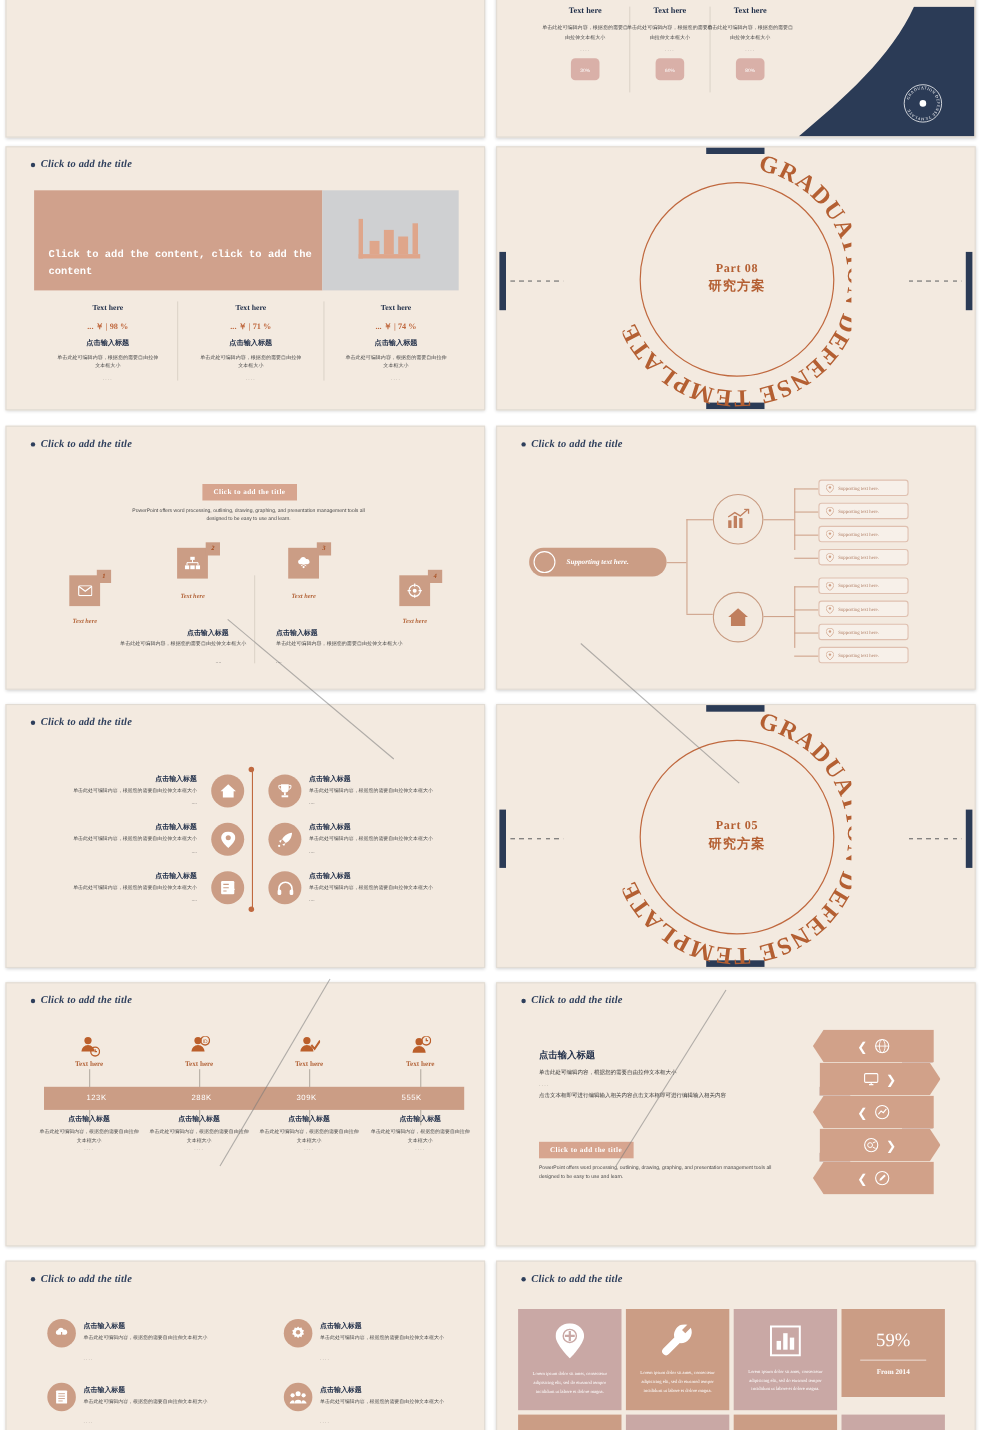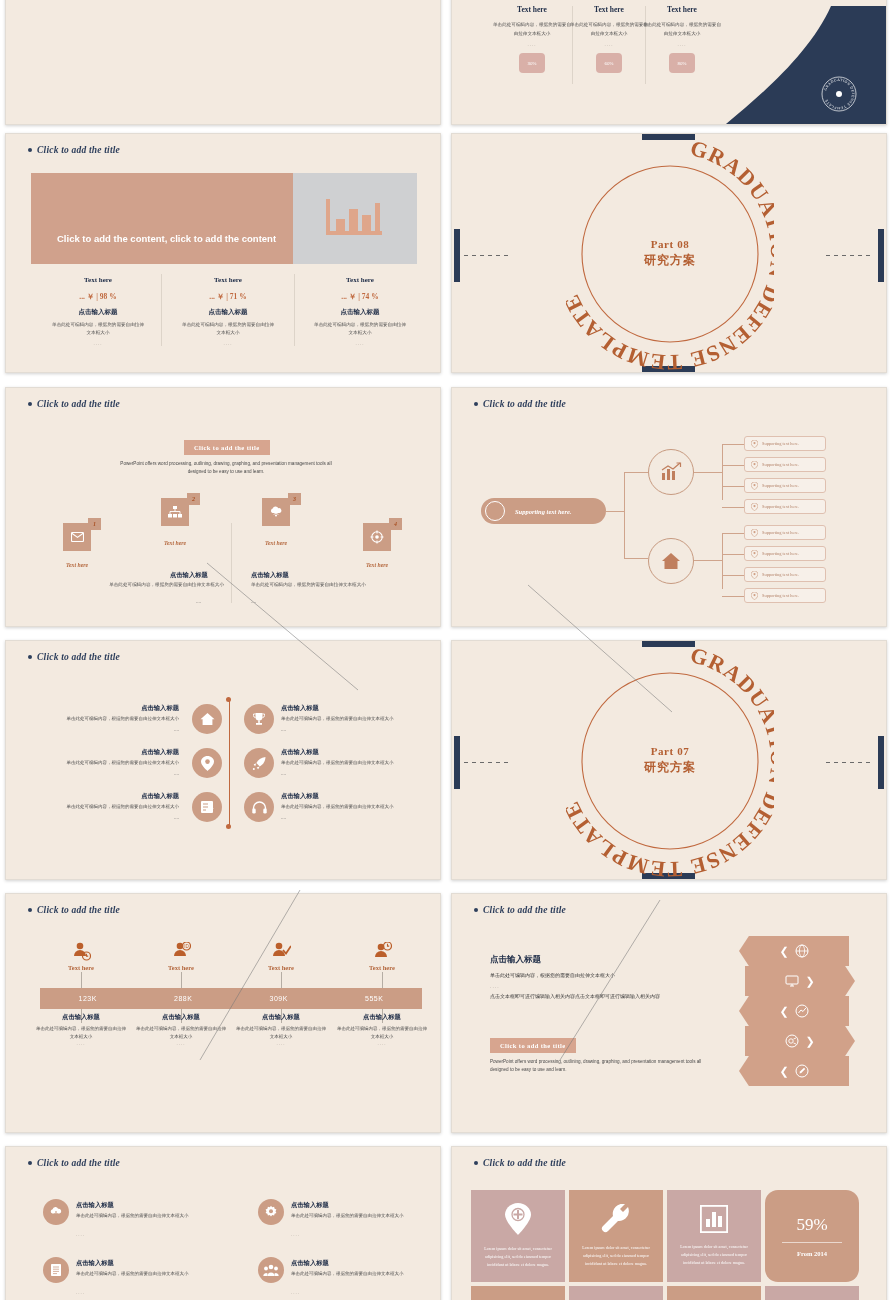--- a/index.html
+++ b/index.html
@@ -29,22 +29,22 @@
   .col3 .h { font-family:"Liberation Serif", serif; font-weight:bold; font-size:7.5px; color:#22304a;}
   .col3 .b { font-size:4.6px; color:#4a4a4a; line-height:1.9; margin-top:7px;}
   .col3 .dots { font-size:4.5px; color:#9d968e; margin-top:4px; letter-spacing:1px;}
   .pctbox { width:26px; height:20px; border-radius:4px; background:#d9b0a8; color:#fff;
             font-size:4.4px; display:flex; align-items:center; justify-content:center; margin:6px auto 0;}
   .vline { position:absolute; width:1px; background:#ddd4c9; }
 
   
   .banner { position:absolute; display:flex; }
   .banner .lt { background:#d0a18c; display:flex; align-items:center; }
-  .banner .lt p { color:#fff; font-family:Liberation Sans, sans-serif; font-weight:bold;
-                  font-size:9.5px; line-height:1.5; padding-left:26px;margin-top:42px;}
+  .banner .lt p { color:#fff; font-family:Liberation Mono, monospace; font-weight:bold;
+                  font-size:9.5px; line-height:1.5; padding-left:13px;margin-top:42px;}
   .banner .rt { background:#cfd0d2; display:flex; align-items:center; justify-content:center;}
   .statcol { position:absolute; text-align:center; width:124px; }
   .statcol .h { font-family:"Liberation Serif", serif; font-weight:bold; font-size:7px; color:#22304a;}
   .statcol .v { font-family:"Liberation Serif", serif; font-weight:bold; font-size:7.5px; color:#c0693f; margin-top:8px;}
   .statcol .z { font-weight:bold; font-size:6.5px; color:#22304a; margin-top:6px;}
   .statcol .b { font-size:4.6px; color:#4a4a4a; line-height:1.8; margin-top:4px; padding:0 14px;}
   .statcol .dots { font-size:4.5px; color:#9d968e; margin-top:3px; letter-spacing:1px;}
 
   
   .navybar { position:absolute; background:#2b3b56; }
@@ -493,21 +493,21 @@
     <div class="circtext" style="left:114px; top:-4px;">
       <svg width="208" height="250" viewBox="0 0 208 250">
         <circle cx="104" cy="124" r="88" fill="none" stroke="#c0693f" stroke-width="1.1"></circle>
         <path id="ring03" d="M104,124 m0,-101 a101,101 0 1,1 -0.1,0" fill="none"></path>
         <text font-family="Liberation Serif, serif" font-weight="bold" font-size="22" fill="#b45f32" letter-spacing="1.2">
           <textPath href="#ring03" startOffset="3%">GRADUATION DEFENSE TEMPLATE</textPath>
         </text>
       </svg>
     </div>
     <div class="partctr" style="left:158px; top:104px;">
-      <div class="pn">Part 07</div>
+      <div class="pn">Part 05</div>
       <div class="pc">研究方案</div>
     </div>
   </div>
 
   <div class="slide" style="left:5px; top:893px; width:436px; height:240px;">
     <div class="s-title">
       <span class="dot"></span>
       <span>Click to add the title</span>
     </div>
 
@@ -721,21 +721,21 @@
     </div>
     <div class="tile" style="left:215px; top:43px; width:94px; height:92px; background:#c9a8a5;">
       <svg width="28" height="28" viewBox="0 0 28 28">
           <rect x="0.5" y="0.5" width="27" height="27" fill="none" stroke="#fff" stroke-width="2.6"></rect>
           <rect x="6" y="14" width="4" height="8" fill="#fff"></rect>
           <rect x="12" y="7" width="4" height="15" fill="#fff"></rect>
           <rect x="18" y="11" width="4" height="11" fill="#fff"></rect>
         </svg>
       <div class="tx">Lorem ipsum dolor sit amet, consectetur adipisicing elit, sed do eiusmod tempor incididunt ut labore et dolore magna.</div>
     </div>
-    <div class="tile" style="left:313px; top:43px; width:94px; height:92px; background:#cb9d85;border-radius:13px;">
+    <div class="tile" style="left:313px; top:43px; width:94px; height:80px; background:#cb9d85;">
       <div class="big">59%</div>
       <div class="hr"></div>
       <div class="frm">From 2014</div>
     </div>
 
     <div class="tile" style="left:19px; top:139px; width:94px; height:92px; background:#cb9d85;"></div>
     <div class="tile" style="left:117px; top:139px; width:94px; height:92px; background:#c9a8a5;"></div>
     <div class="tile" style="left:215px; top:139px; width:94px; height:92px; background:#cb9d85;">
       
     </div>

